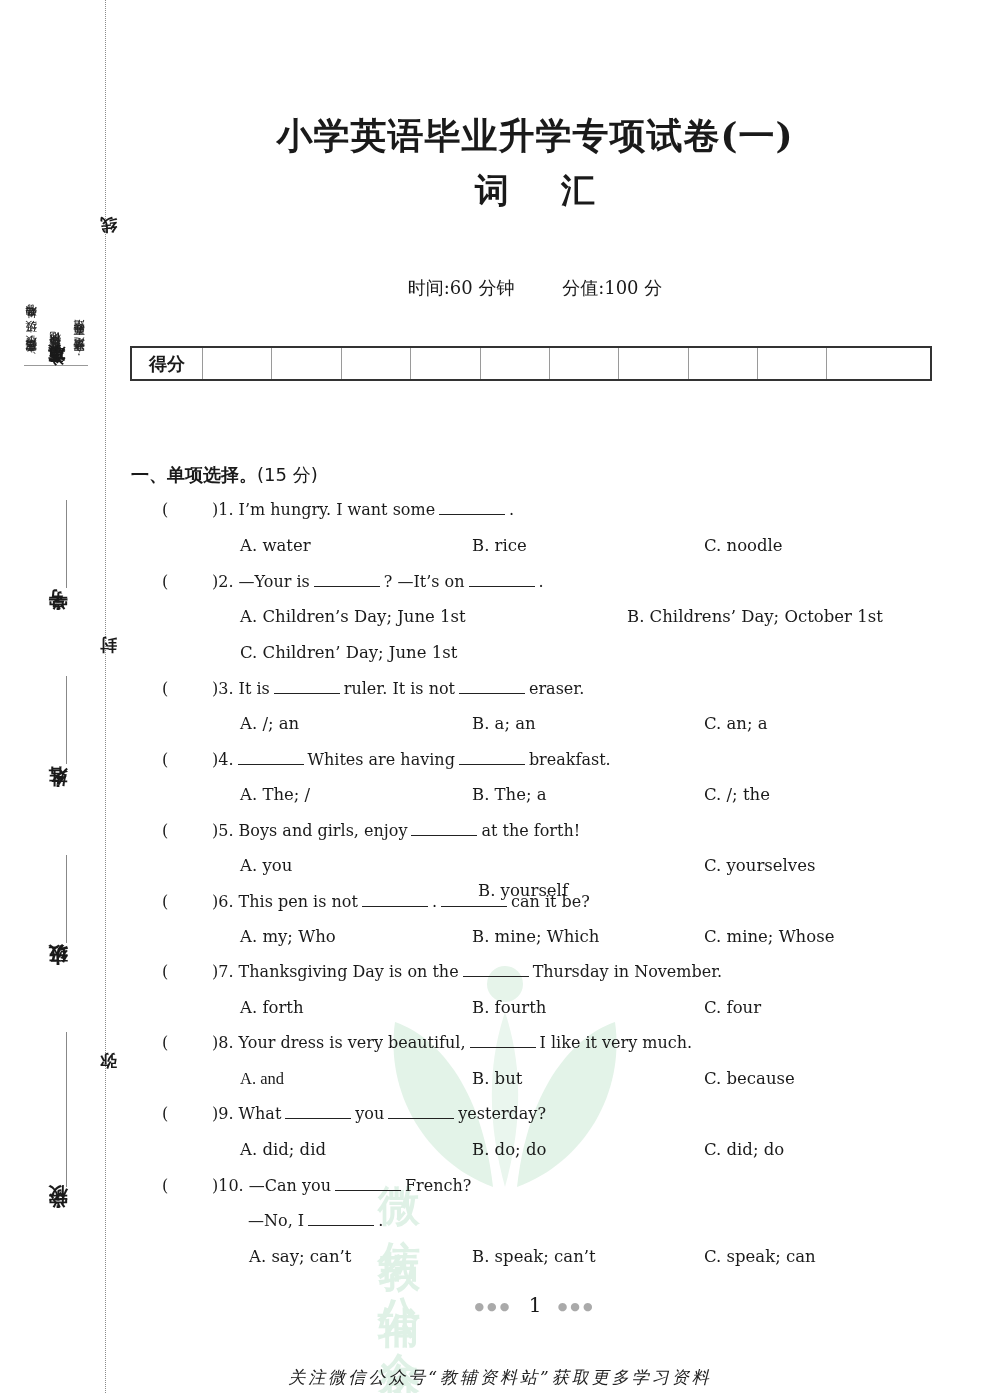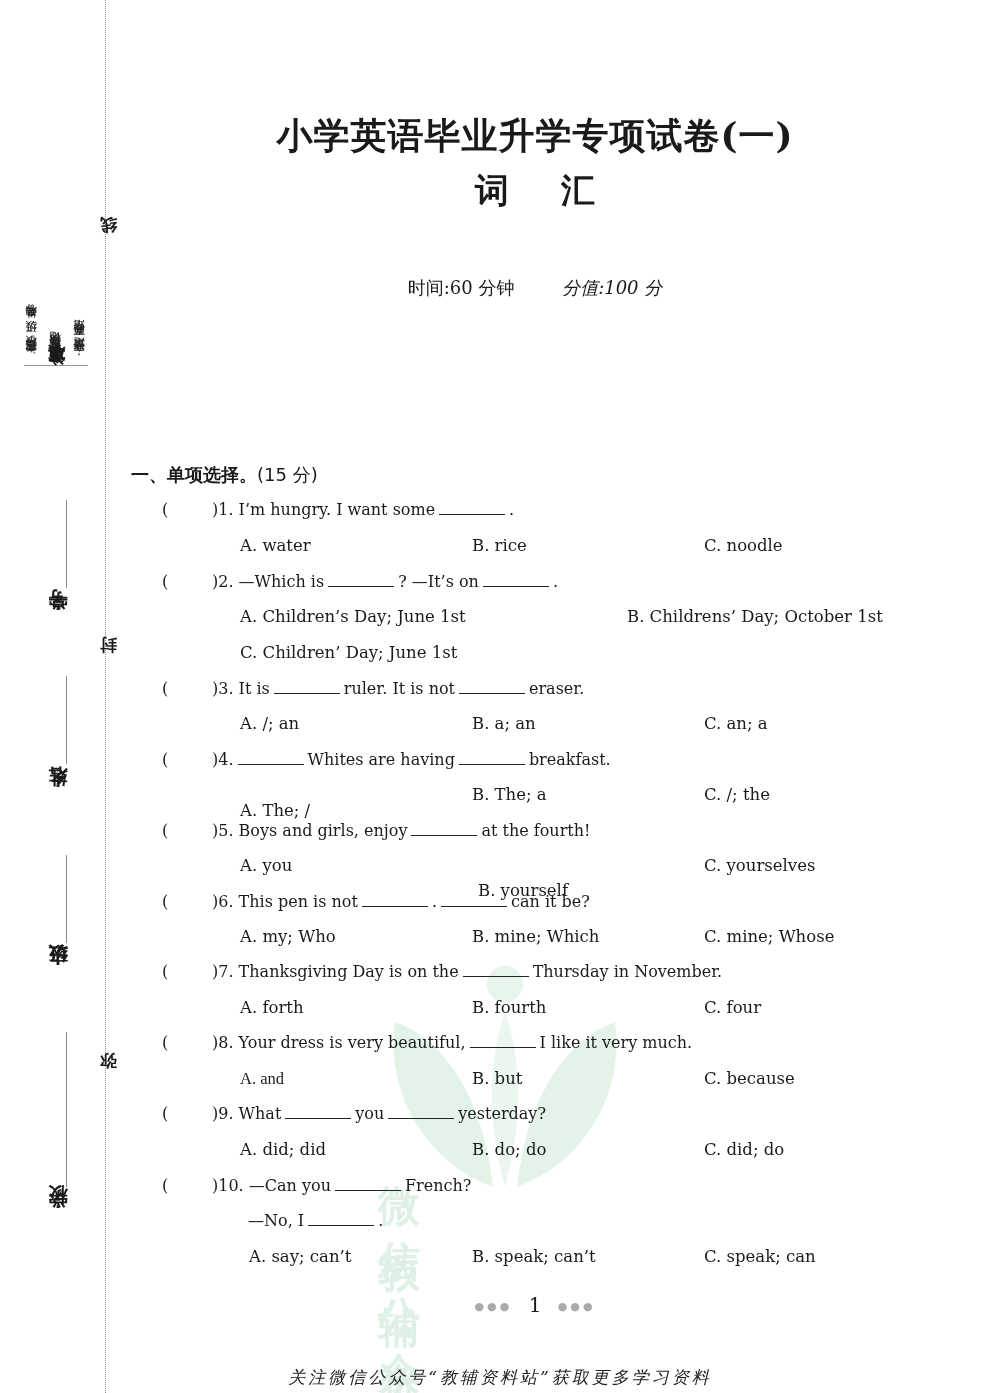--- a/index.html
+++ b/index.html
@@ -21,21 +21,21 @@
   .cut-char { font-size: 17px; font-weight: bold; background: #fff; }
 
   
   .title { position: absolute; left: 0; width: 1070px; top: 112px; text-align: center;
            font-size: 36px; font-weight: bold; letter-spacing: 1px;
            font-family: "DejaVu Serif", serif; }
   .subtitle { position: absolute; left: 0; width: 1070px; top: 168px; text-align: center;
               font-size: 34px; font-weight: bold; word-spacing: 40px; }
   .meta { position: absolute; top: 276px; left: 0; width: 1070px; text-align: center;
           font-size: 18px; }
-  .meta span + span { margin-left: 42px; font-style: italic; }
+  .meta span + span { margin-left: 42px; }
 
   
   .score-table { position: absolute; left: 130px; top: 346px; width: 802px;
                  border-collapse: collapse; border: 2px solid #333; }
   .score-table td { border: 1px solid #9a9a9a; height: 31px; text-align: center;
                     font-size: 18px; padding: 0; }
   .score-table td.hdr { font-family: "DejaVu Sans", sans-serif; font-weight: bold;
                         font-size: 18px; width: 70px; }
   .score-table tr:first-child td { border-bottom: 1px solid #555; }
 
@@ -102,61 +102,74 @@
 
 <div class="title">小学英语毕业升学专项试卷(一)</div>
 <div class="subtitle">词 汇</div>
 <div class="meta">
   <span>时间:60 分钟</span>
   <span>分值:100 分</span>
 </div>
 
 <table class="score-table">
   <tbody>
+  <tr>
+    <td class="hdr">得分</td>
+    <td></td>
+    <td></td>
+    <td></td>
+    <td></td>
+    <td></td>
+    <td></td>
+    <td></td>
+    <td></td>
+    <td></td>
+    <td></td>
+  </tr>
 </tbody>
   </table>
 
 <div class="section-title">
   <span>一、单项选择。</span><span class="pts">(15 分)</span>
 </div>
 
 <div class="q" style="top:500px;">
   <span class="paren">(</span><span>)1.</span>
   <span>I’m hungry.  I want some</span><span class="blank"></span><span>.</span>
 </div>
 <div class="opt" style="left:240px; top:536px;">A. water</div>
 <div class="opt" style="left:472px; top:536px;text-align:right;">B. rice</div>
 <div class="opt" style="left:704px; top:536px;">C. noodle</div>
 
 <div class="q" style="top:572px;">
   <span class="paren">(</span><span>)2.</span>
-  <span>—Which is</span><span class="blank"></span><span>? —It’s on</span><span class="blank"></span><span>.</span>
+  <span>—Your is</span><span class="blank"></span><span>? —It’s on</span><span class="blank"></span><span>.</span>
 </div>
 <div class="opt" style="left:240px; top:607px;">A. Children’s Day; June 1st</div>
 <div class="opt" style="left:627px; top:607px;">B. Childrens’ Day; October 1st</div>
 <div class="opt" style="left:240px; top:643px;">C. Children’ Day; June 1st</div>
 
 <div class="q" style="top:679px;">
   <span class="paren">(</span><span>)3.</span>
   <span>It is</span><span class="blank"></span><span>ruler.  It is not</span><span class="blank"></span><span>eraser.</span>
 </div>
 <div class="opt" style="left:240px; top:714px;">A. /; an</div>
 <div class="opt" style="left:472px; top:714px;">B. a; an</div>
 <div class="opt" style="left:704px; top:714px;">C. an; a</div>
 
 <div class="q" style="top:750px;">
   <span class="paren">(</span><span>)4.</span><span class="blank"></span><span>Whites are having</span><span class="blank"></span><span>breakfast.</span>
 </div>
-<div class="opt" style="left:240px; top:785px;margin-top:16px;">A. The; /</div>
+<div class="opt" style="left:240px; top:785px;">A. The; /</div>
 <div class="opt" style="left:472px; top:785px;">B. The; a</div>
 <div class="opt" style="left:704px; top:785px;">C. /; the</div>
 
 <div class="q" style="top:821px;">
   <span class="paren">(</span><span>)5.</span>
-  <span>Boys and girls, enjoy</span><span class="blank"></span><span>at the fourth!</span>
+  <span>Boys and girls, enjoy</span><span class="blank"></span><span>at the forth!</span>
 </div>
 <div class="opt" style="left:240px; top:856px;">A. you</div>
 <div class="opt" style="left:478px; top:856px;margin-top:25px;">B. yourself</div>
 <div class="opt" style="left:704px; top:856px;">C. yourselves</div>
 
 <div class="q" style="top:892px;">
   <span class="paren">(</span><span>)6.</span>
   <span>This pen is not</span><span class="blank"></span><span>.</span><span class="blank"></span><span>can it be?</span>
 </div>
 <div class="opt" style="left:240px; top:927px;">A. my; Who</div>

